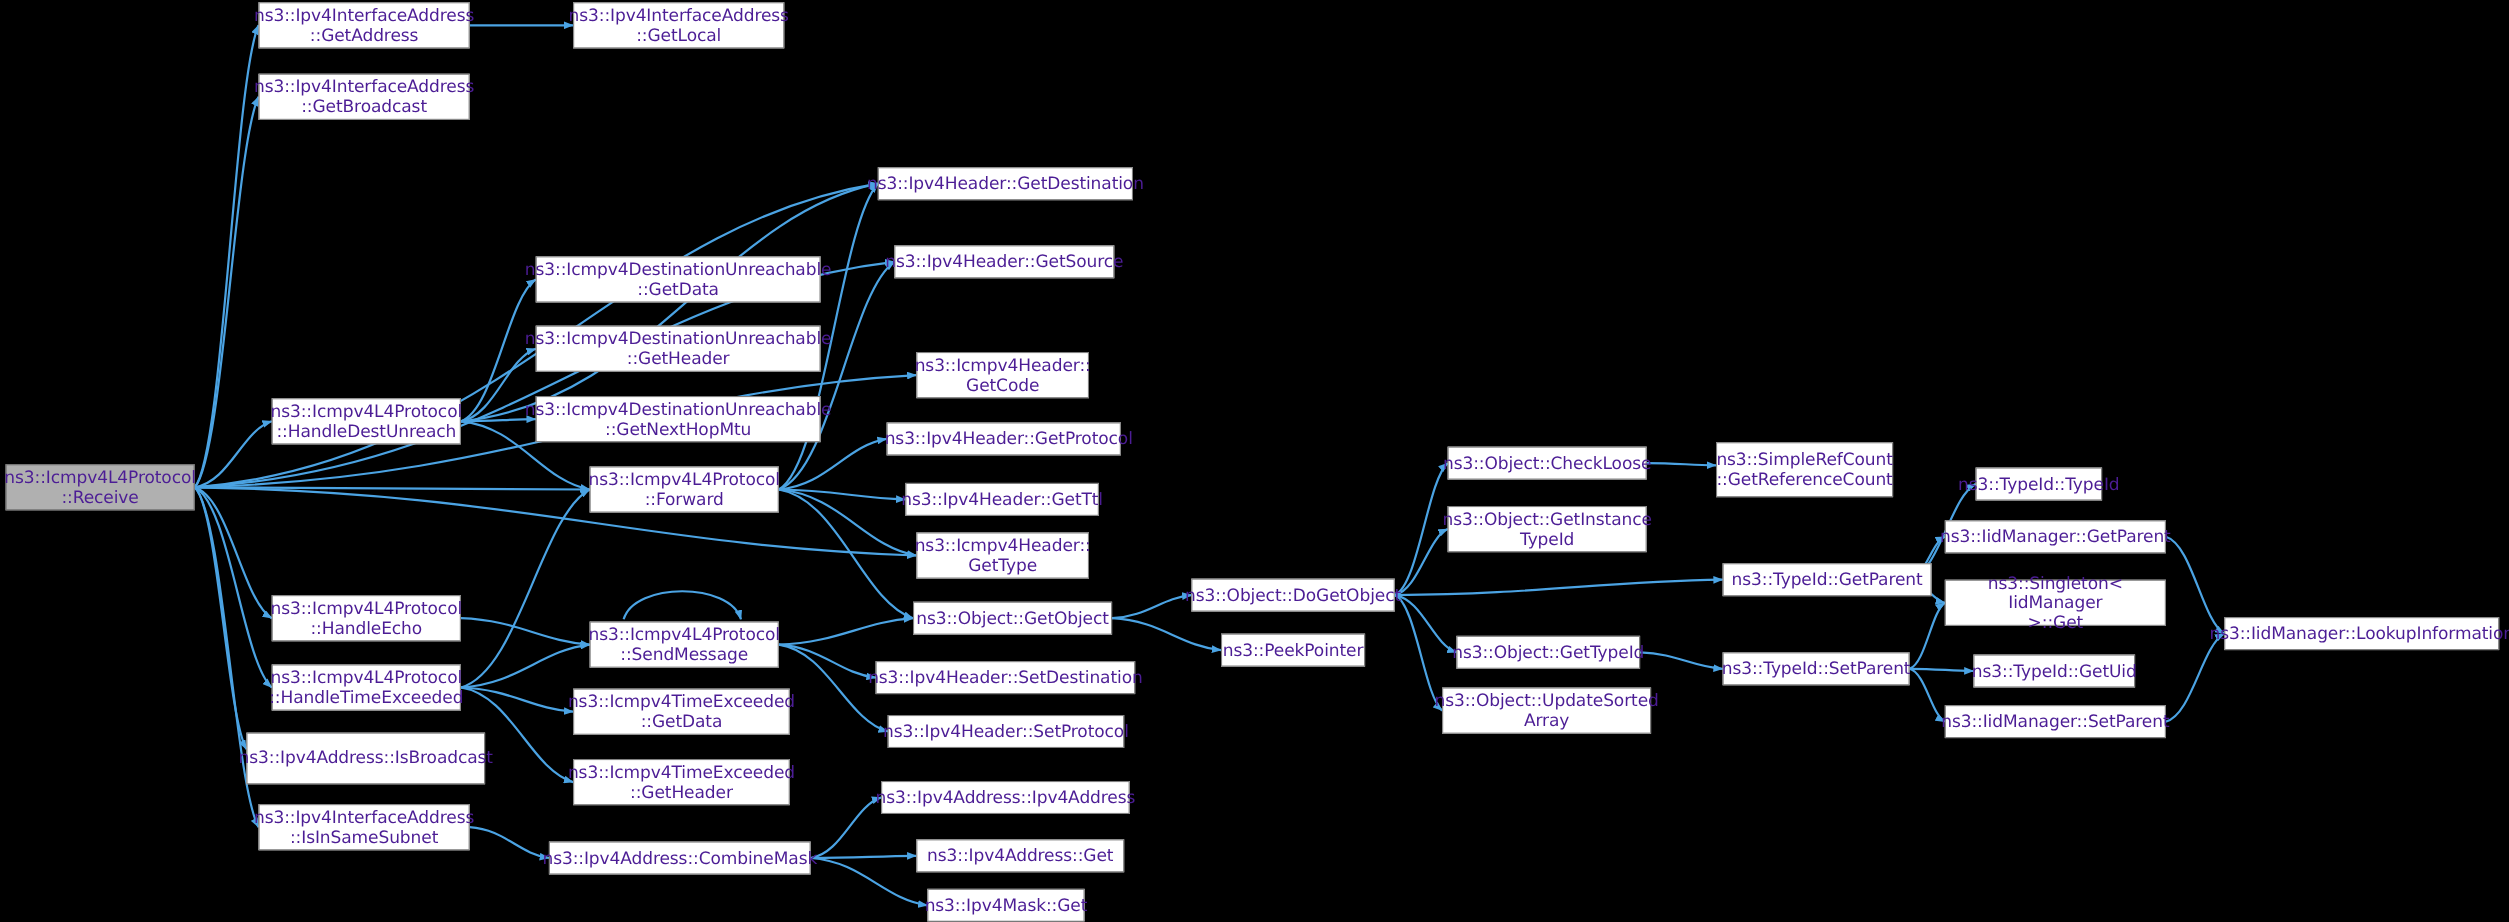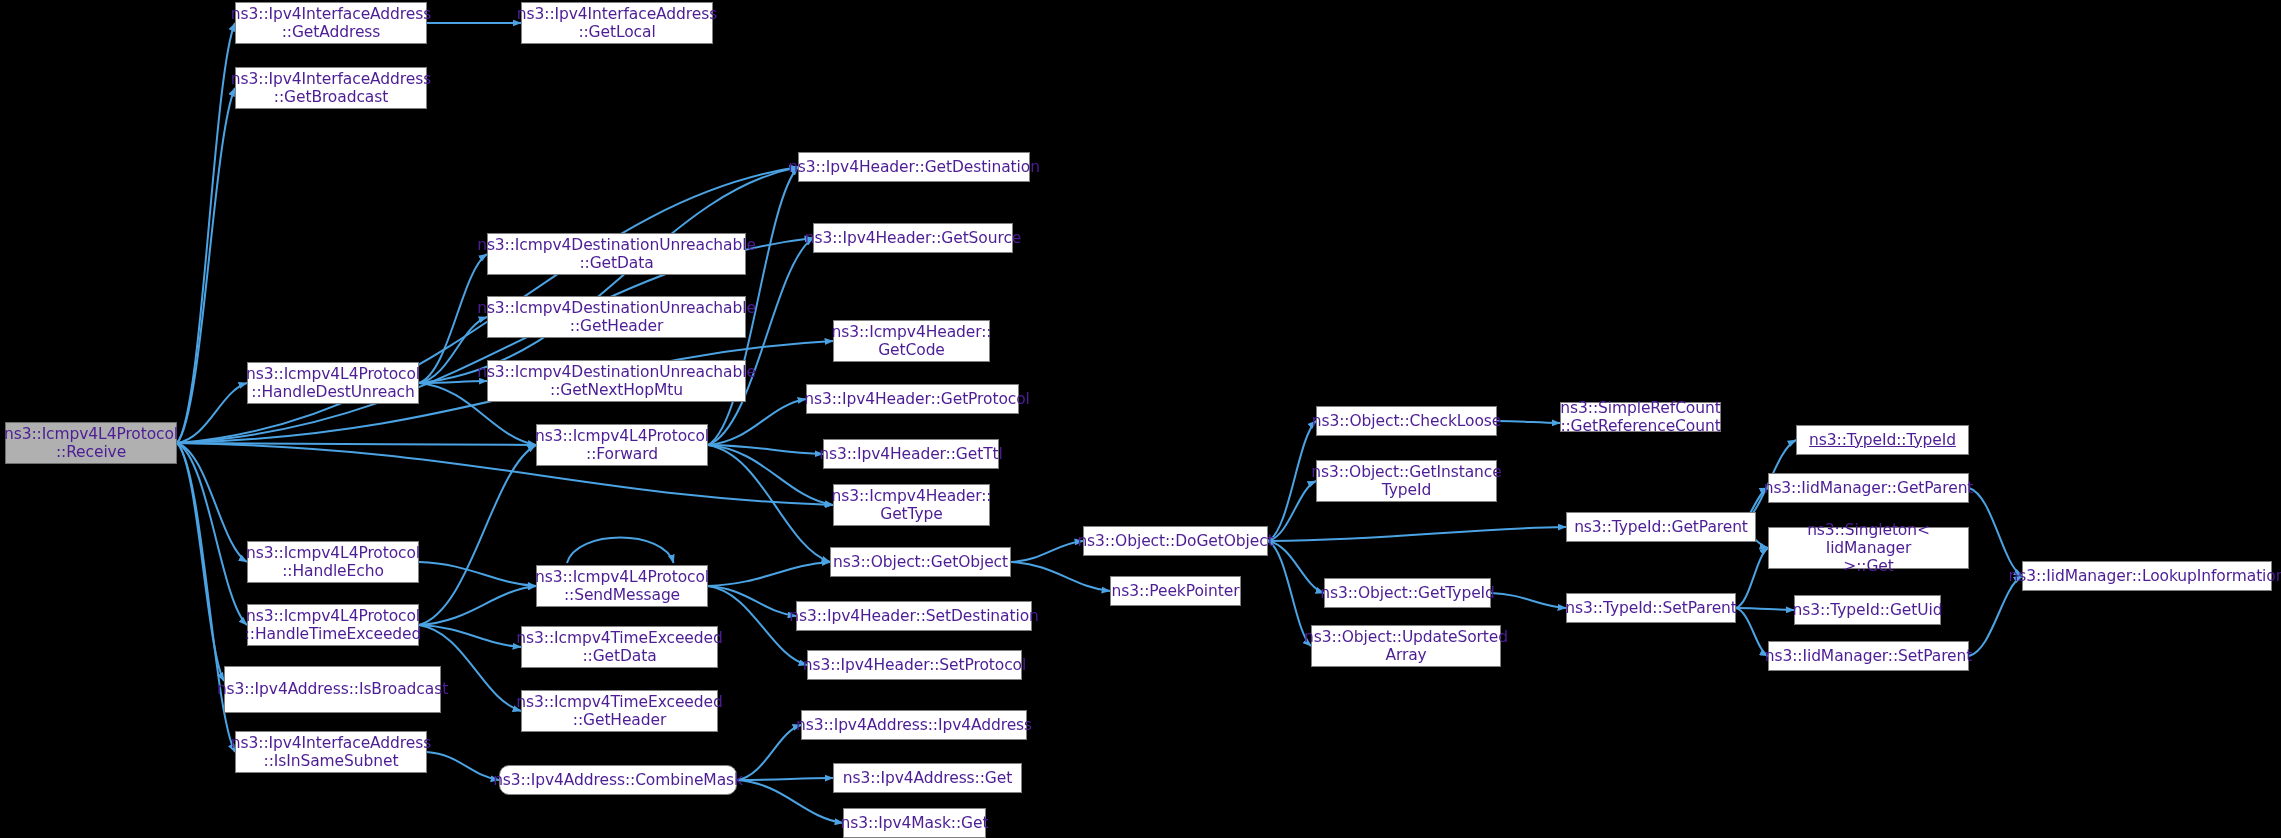--- a/index.html
+++ b/index.html
@@ -111,40 +111,40 @@
 ::SendMessage</div>
       <div class="node" style="left: 247px; top: 604px; width: 172px; height: 42px;">ns3::Icmpv4L4Protocol
 ::HandleTimeExceeded</div>
       <div class="node" style="left: 521px; top: 626px; width: 197px; height: 42px;">ns3::Icmpv4TimeExceeded
 ::GetData</div>
       <div class="node" style="left: 521px; top: 690px; width: 197px; height: 42px;">ns3::Icmpv4TimeExceeded
 ::GetHeader</div>
       <div class="node" style="left: 224px; top: 666px; width: 217px; height: 47px;">ns3::Ipv4Address::IsBroadcast</div>
       <div class="node" style="left: 235px; top: 731px; width: 192px; height: 42px;">ns3::Ipv4InterfaceAddress
 ::IsInSameSubnet</div>
-      <div class="node" style="left: 499px; top: 765px; width: 238px; height: 30px; border-radius: 10px;">ns3::Ipv4Address::CombineMask</div>
+      <div class="node" style="left: 499px; top: 765px; width: 238px; height: 30px;">ns3::Ipv4Address::CombineMask</div>
       <div class="node" style="left: 830px; top: 547px; width: 181px; height: 30px;">ns3::Object::GetObject</div>
       <div class="node" style="left: 796px; top: 601px; width: 236px; height: 30px;">ns3::Ipv4Header::SetDestination</div>
       <div class="node" style="left: 807px; top: 650px; width: 215px; height: 30px;">ns3::Ipv4Header::SetProtocol</div>
       <div class="node" style="left: 801px; top: 710px; width: 226px; height: 30px;">ns3::Ipv4Address::Ipv4Address</div>
       <div class="node" style="left: 833px; top: 763px; width: 189px; height: 30px; text-align: right;">ns3::Ipv4Address::Get</div>
       <div class="node" style="left: 843px; top: 808px; width: 143px; height: 30px;">ns3::Ipv4Mask::Get</div>
       <div class="node" style="left: 1083px; top: 526px; width: 185px; height: 30px;">ns3::Object::DoGetObject</div>
       <div class="node" style="left: 1110px; top: 576px; width: 131px; height: 30px;">ns3::PeekPointer</div>
       <div class="node" style="left: 1316px; top: 406px; width: 181px; height: 30px;">ns3::Object::CheckLoose</div>
       <div class="node" style="left: 1316px; top: 460px; width: 181px; height: 42px;">ns3::Object::GetInstance
 TypeId</div>
       <div class="node" style="left: 1324px; top: 578px; width: 167px; height: 30px;">ns3::Object::GetTypeId</div>
       <div class="node" style="left: 1311px; top: 625px; width: 190px; height: 42px;">ns3::Object::UpdateSorted
 Array</div>
-      <div class="node" style="left: 1560px; top: 402px; width: 161px; height: 30px;">ns3::SimpleRefCount
+      <div class="node" style="left: 1560px; top: 402px; width: 161px; height: 50px;">ns3::SimpleRefCount
 ::GetReferenceCount</div>
       <div class="node" style="left: 1566px; top: 512px; width: 190px; height: 30px;">ns3::TypeId::GetParent</div>
       <div class="node" style="left: 1566px; top: 593px; width: 170px; height: 30px;">ns3::TypeId::SetParent</div>
-      <div class="node" style="left: 1796px; top: 425px; width: 173px; height: 30px; text-decoration: underline;">ns3::TypeId::TypeId</div>
+      <div class="node" style="left: 1796px; top: 425px; width: 115px; height: 30px;">ns3::TypeId::TypeId</div>
       <div class="node" style="left: 1768px; top: 473px; width: 201px; height: 30px;">ns3::IidManager::GetParent</div>
       <div class="node" style="left: 1768px; top: 527px; width: 201px; height: 42px;">ns3::Singleton&lt; IidManager
 &gt;::Get</div>
       <div class="node" style="left: 1794px; top: 595px; width: 147px; height: 30px;">ns3::TypeId::GetUid</div>
       <div class="node" style="left: 1768px; top: 641px; width: 201px; height: 30px;">ns3::IidManager::SetParent</div>
       <div class="node" style="left: 2022px; top: 561px; width: 250px; height: 30px;">ns3::IidManager::LookupInformation</div>
     </div>
 </div>
 
 </body></html>

